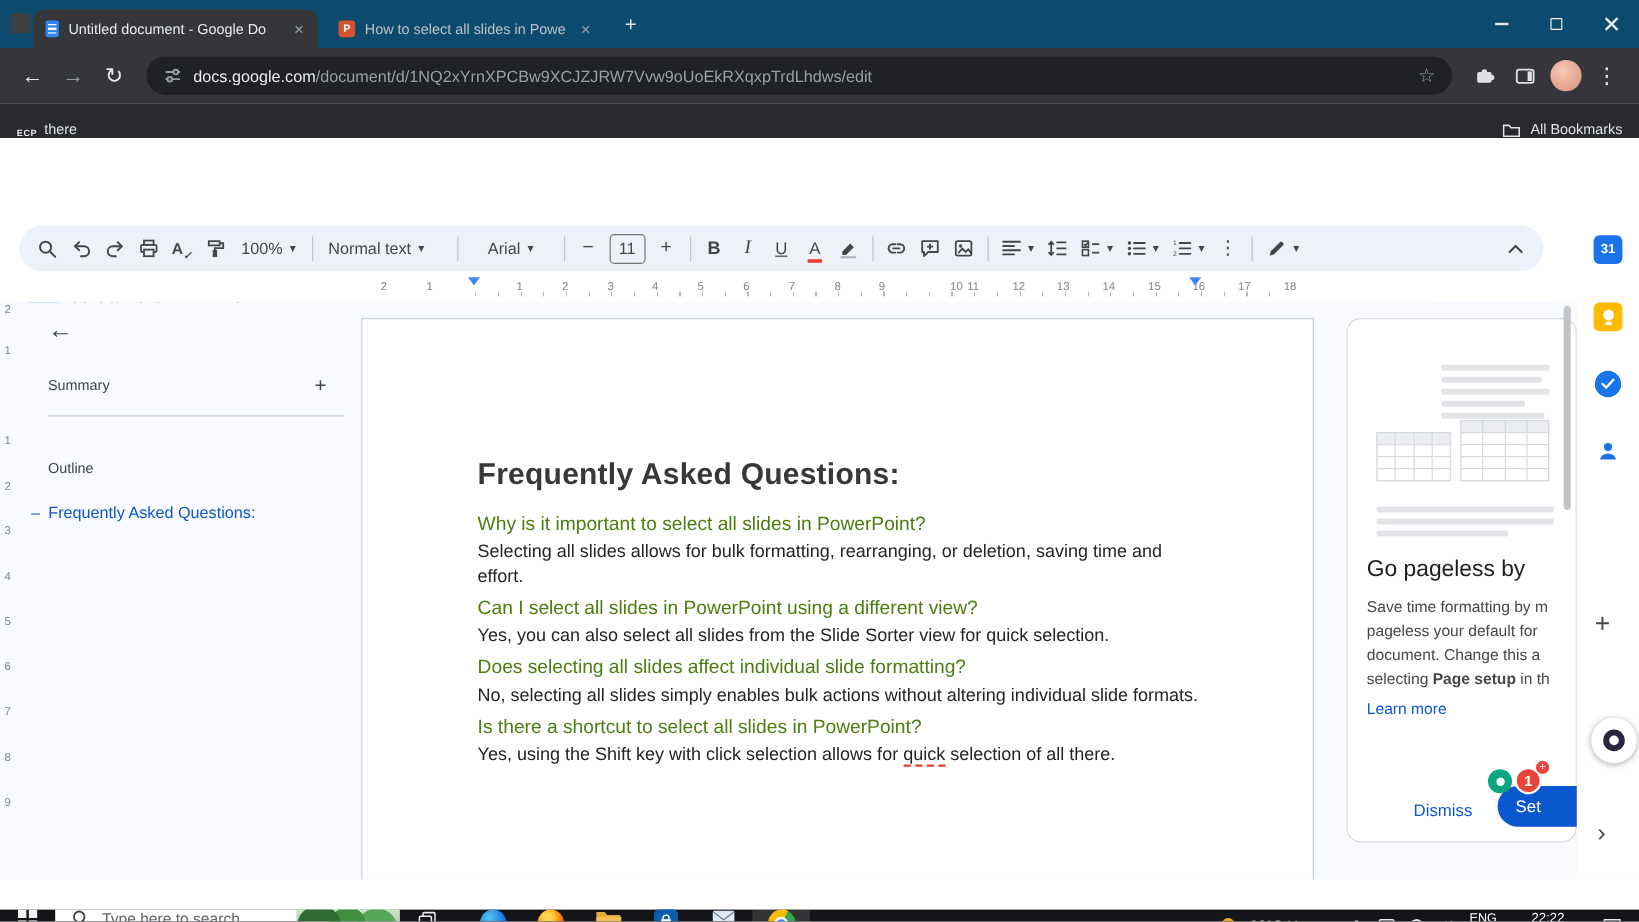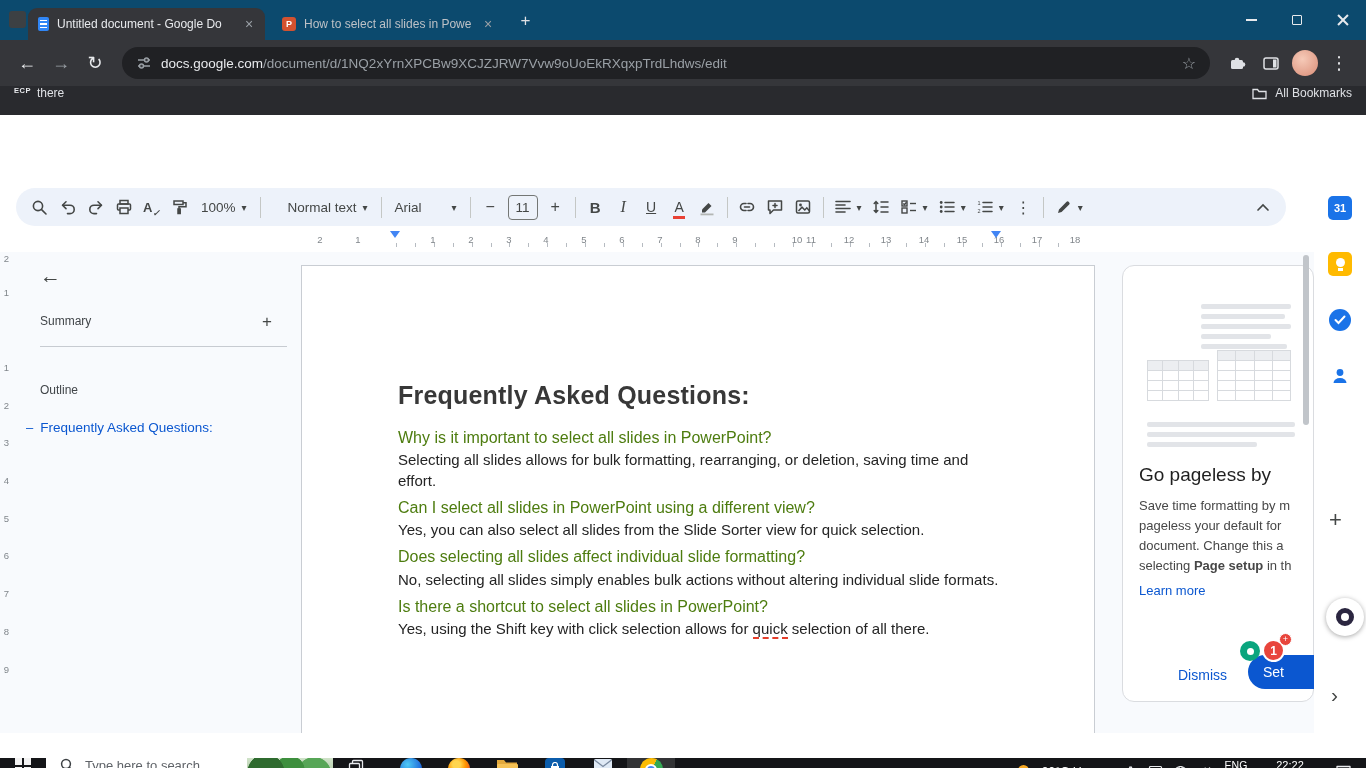--- a/index.html
+++ b/index.html
@@ -31,21 +31,21 @@
 .navbtn{width:34px;height:34px;border-radius:50%;display:flex;align-items:center;justify-content:center;font-size:18px;color:#e8eaed;flex:none}
 .navbtn.dim{color:#9aa0a6}
 .omnibox{flex:1;height:32px;margin:0 10px;background:#202124;border-radius:16px;display:flex;align-items:center;padding:0 14px;gap:9px;overflow:hidden}
 .url{font-size:13.5px;white-space:nowrap;overflow:hidden;flex:1}
 .url .host{color:#e8eaed}
 .url .path{color:#9aa0a6}
 .ostar{color:#9aa0a6;font-size:16px;margin-left:auto}
 .nav-avatar{width:26px;height:26px;border-radius:50%;background:radial-gradient(circle at 40% 35%,#f6cab8,#d98d77);flex:none}
 
 
-.bmbar{position:absolute;left:0;top:86px;width:1366px;height:29px;background:#292a2e;display:flex;align-items:flex-start;padding:0 14px;gap:6px}
+.bmbar{position:absolute;left:0;top:86px;width:1366px;height:29px;background:#292a2e;display:flex;align-items:flex-end;padding:0 14px;gap:6px}
 .ecp{font-size:7.5px;font-weight:bold;color:#e8eaed;letter-spacing:.5px}
 .bm-label{font-size:12px;color:#dfe1e5}
 .bm-right{margin-left:auto;display:flex;align-items:center;gap:8px}
 
 
 .dheader{position:absolute;left:0;top:115px;width:1366px;height:70px;background:#fff}
 .dlogo{position:absolute;left:22px;top:131px}
 .dtitle{position:absolute;left:60px;top:131px;font-size:17.5px;color:#1f1f1f}
 .dh-mini{position:absolute;top:135px;font-size:15px;color:#5f6368}
 .menubar{position:absolute;left:56px;top:156px;display:flex}
@@ -349,26 +349,26 @@
               <path d="M12 4.7 h3 v4 h-7 v2.3"></path>
               <rect x="7" y="11" width="2.2" height="4.5" fill="#444746"></rect>
             </g>
           </svg>
       </div>
       <div class="dd">
         <span>100%</span>
           <span class="chev">▾</span>
       </div>
       <div class="sep"></div>
-      <div class="dd" style="width:108px;justify-content:flex-end">
+      <div class="dd" style="width:108px;justify-content:flex-start">
         <span>Normal text</span>
           <span class="chev">▾</span>
       </div>
       <div class="sep"></div>
-      <div class="dd" style="width:76px;justify-content:space-between">
+      <div class="dd" style="width:76px;justify-content:center">
         <span>Arial</span>
           <span class="chev">▾</span>
       </div>
       <div class="sep"></div>
       <div class="ti" style="font-size:16px">−</div>
       <div class="sizebox">11</div>
       <div class="ti" style="font-size:16px">+</div>
       <div class="sep"></div>
       <div class="ti bglyph">B</div>
       <div class="ti iglyph">I</div>

